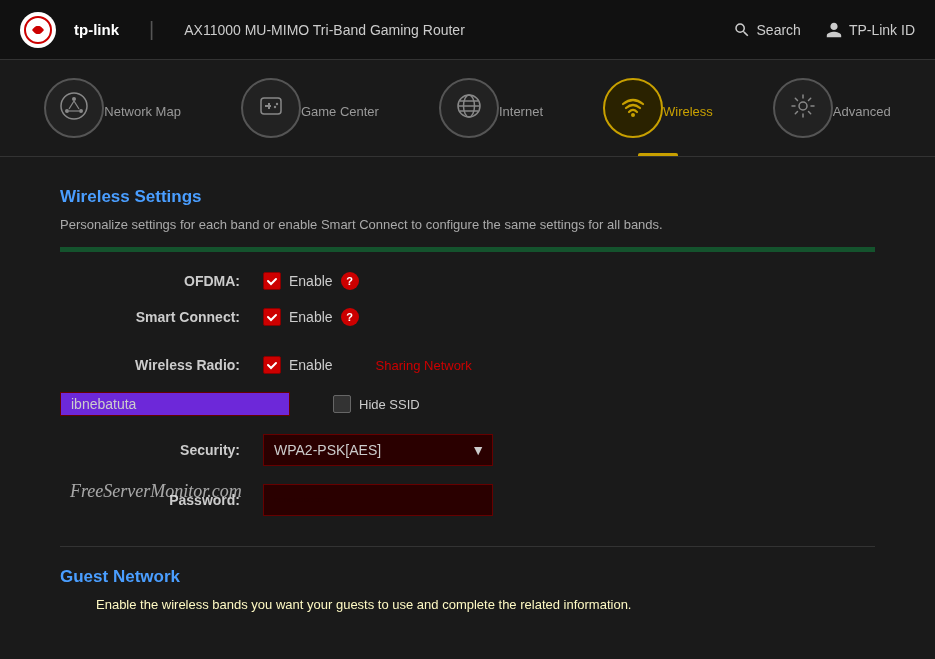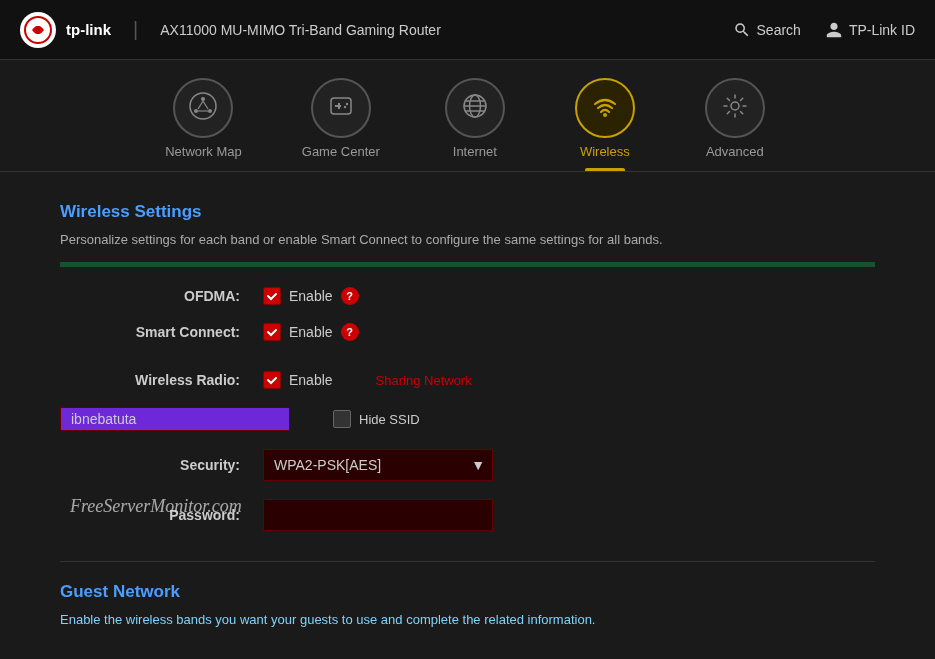--- a/index.html
+++ b/index.html
@@ -17,21 +17,21 @@
       background: #111;
       height: 60px;
       display: flex;
       align-items: center;
       padding: 0 20px;
       border-bottom: 1px solid #333;
     }
     .logo-area {
       display: flex;
       align-items: center;
-      gap: 10px;
+      gap: 18px;
     }
     .logo-icon {
       width: 36px;
       height: 36px;
     }
     .brand-name {
       color: #fff;
       font-size: 15px;
       font-weight: bold;
     }
@@ -70,21 +70,21 @@
     .nav-bar {
       background: #1a1a1a;
       display: flex;
       justify-content: center;
       align-items: center;
       padding: 10px 0 0 0;
       border-bottom: 1px solid #333;
     }
     .nav-item {
       display: flex;
-      flex-direction: column;
+      flex-direction: row;
       align-items: center;
       padding: 8px 30px 12px 30px;
       cursor: pointer;
       position: relative;
       min-width: 130px;
     }
     .nav-item .nav-icon-circle {
       width: 60px;
       height: 60px;
       border-radius: 50%;
@@ -294,23 +294,24 @@
       left: 70px;
       bottom: 140px;
     }
 
     .guest-section {
       margin-top: 30px;
       padding-top: 20px;
       border-top: 1px solid #333;
     }
     .guest-desc {
-      color: #7dd3fc;
+      color: #fef9c3;
       font-size: 13px;
       margin-top: 8px;
+      margin-left: 36px;
     }
 
     .main-wrapper {
       position: relative;
     }
   </style>
 </head>
 <body>
 
 <div class="header">

